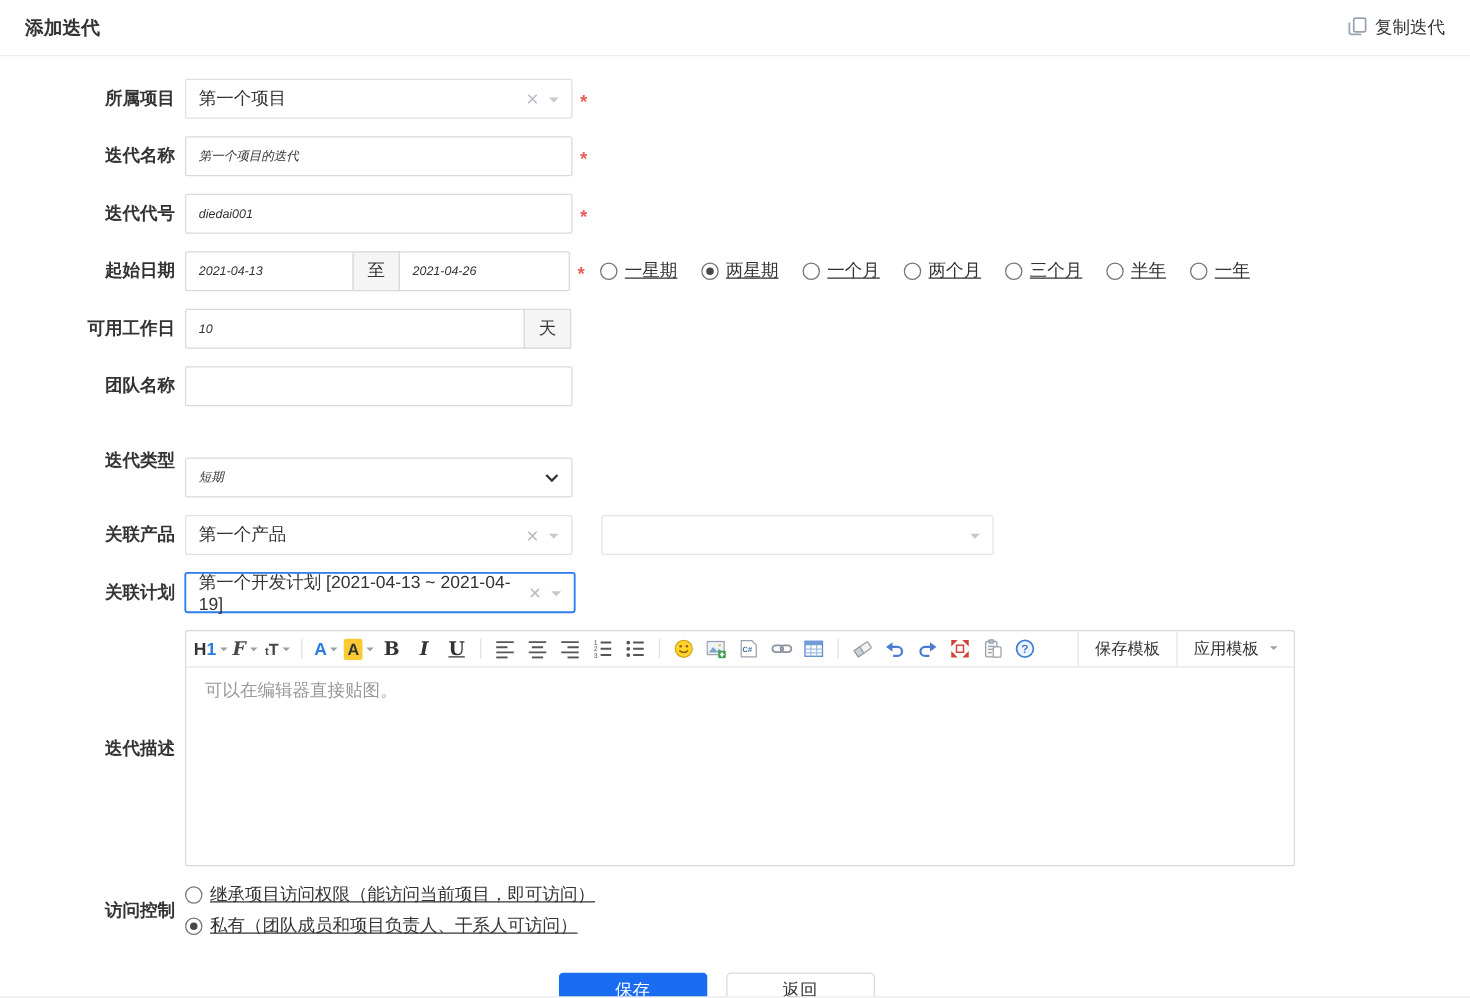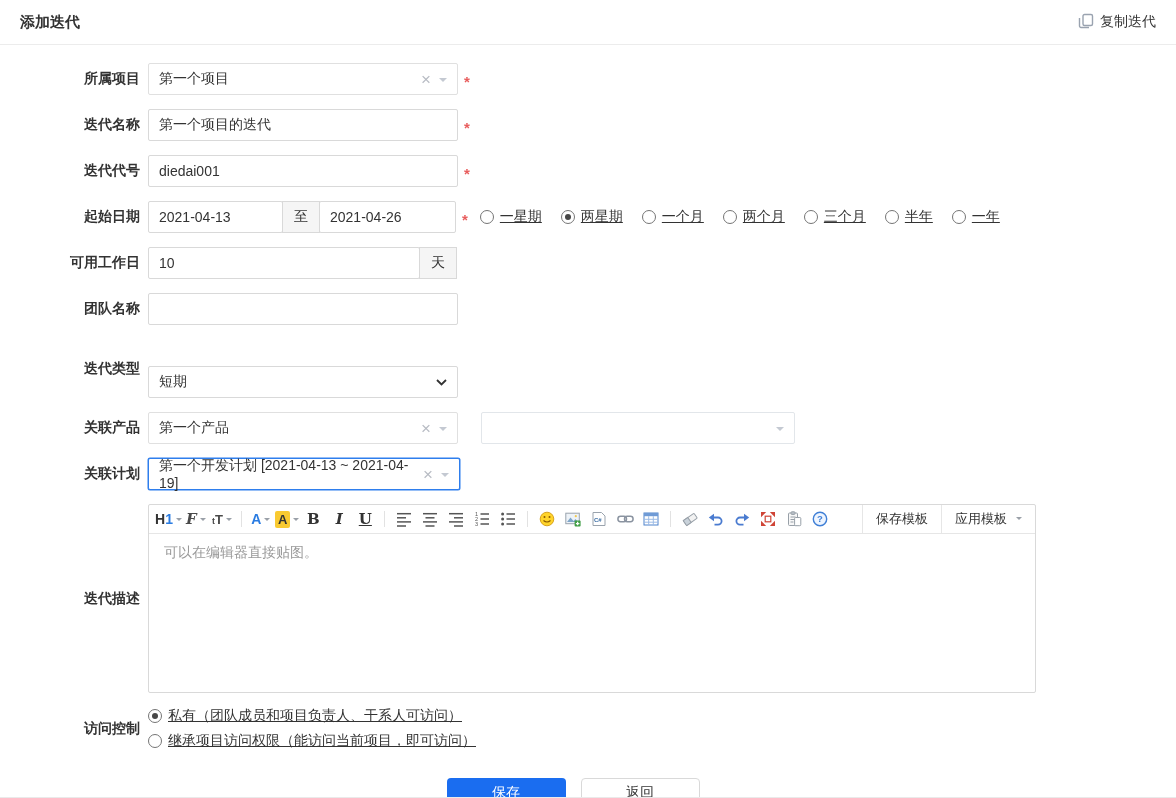--- a/index.html
+++ b/index.html
@@ -18,21 +18,21 @@
   .header{height:45px;display:flex;align-items:center;justify-content:space-between;
     padding:0 20px;border-bottom:1px solid #ececec;}
   .page-title{font-weight:bold;font-size:15px;}
   .copy-btn{display:flex;align-items:center;gap:6px;cursor:pointer;font-size:14px;color:#333;}
   
   .form{padding-top:18px;}
   .row{display:flex;align-items:center;margin-bottom:14px;}
   .lbl{width:148px;flex:none;text-align:right;padding-right:8px;font-weight:bold;}
   .req{color:var(--required);font-weight:bold;margin-left:6px;font-size:15px;position:relative;top:2px;}
   .input{height:32px;border:1px solid var(--border);border-radius:2px;background:#fff;
-    display:flex;align-items:center;padding:0 10px;font-size:14px;color:#333;}
+    display:flex;align-items:center;padding:0 10px;font-size:10px;color:#333;font-style:italic;}
   .w-std{width:310px;}
   .picker{position:relative;height:32px;border:1px solid #e0e0e0;border-radius:2px;background:#fff;
     display:flex;align-items:center;padding:0 48px 0 10px;}
   .picker .clear-x{position:absolute;right:26px;color:#b8bcc4;font-size:17px;line-height:1;cursor:pointer;}
   .picker .pk-caret{position:absolute;right:10px;width:0;height:0;border:4.5px solid transparent;
     border-top-color:#c4c9d2;top:14px;}
   .picker.focused{border-color:var(--accent);box-shadow:0 0 0 .5px var(--accent);}
   .addon{height:32px;background:#f5f5f5;border:1px solid var(--border);display:flex;
     align-items:center;justify-content:center;color:#333;flex:none;}
   
@@ -382,26 +382,26 @@
         </div>
       </div>
       <div class="editor-content">可以在编辑器直接贴图。</div>
     </div>
   </div>
 
   <div class="row acl-row">
     <div class="lbl">访问控制</div>
     <div class="acl-options" id="acl-options">
         <label class="radio-option">
+          <span class="radio"></span>
+          <span>继承项目访问权限（能访问当前项目，即可访问）</span>
+        </label>
+        <label class="radio-option">
           <span class="radio checked"></span>
           <span>私有（团队成员和项目负责人、干系人可访问）</span>
-        </label>
-        <label class="radio-option">
-          <span class="radio"></span>
-          <span>继承项目访问权限（能访问当前项目，即可访问）</span>
         </label>
       </div>
   </div>
 
   <div class="actions">
     <div class="btn btn-primary">保存</div>
     <div class="btn btn-default">返回</div>
   </div>
 
 </div>

